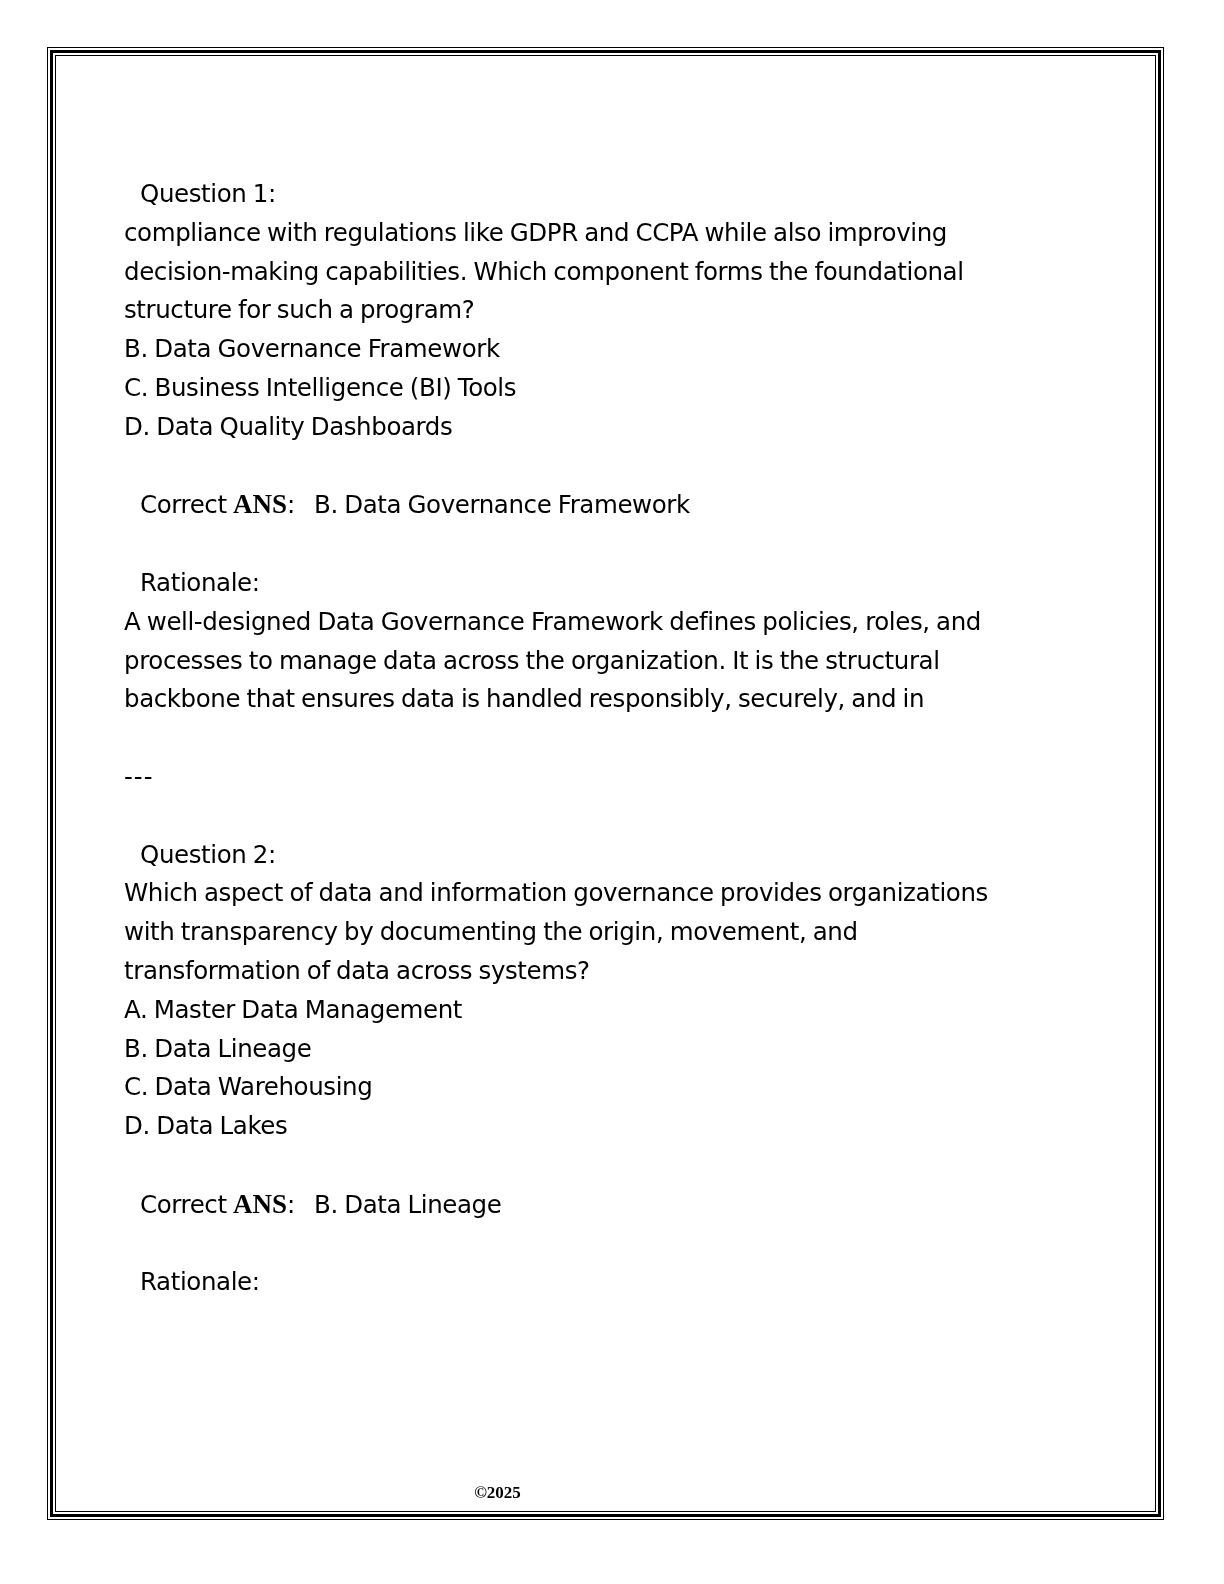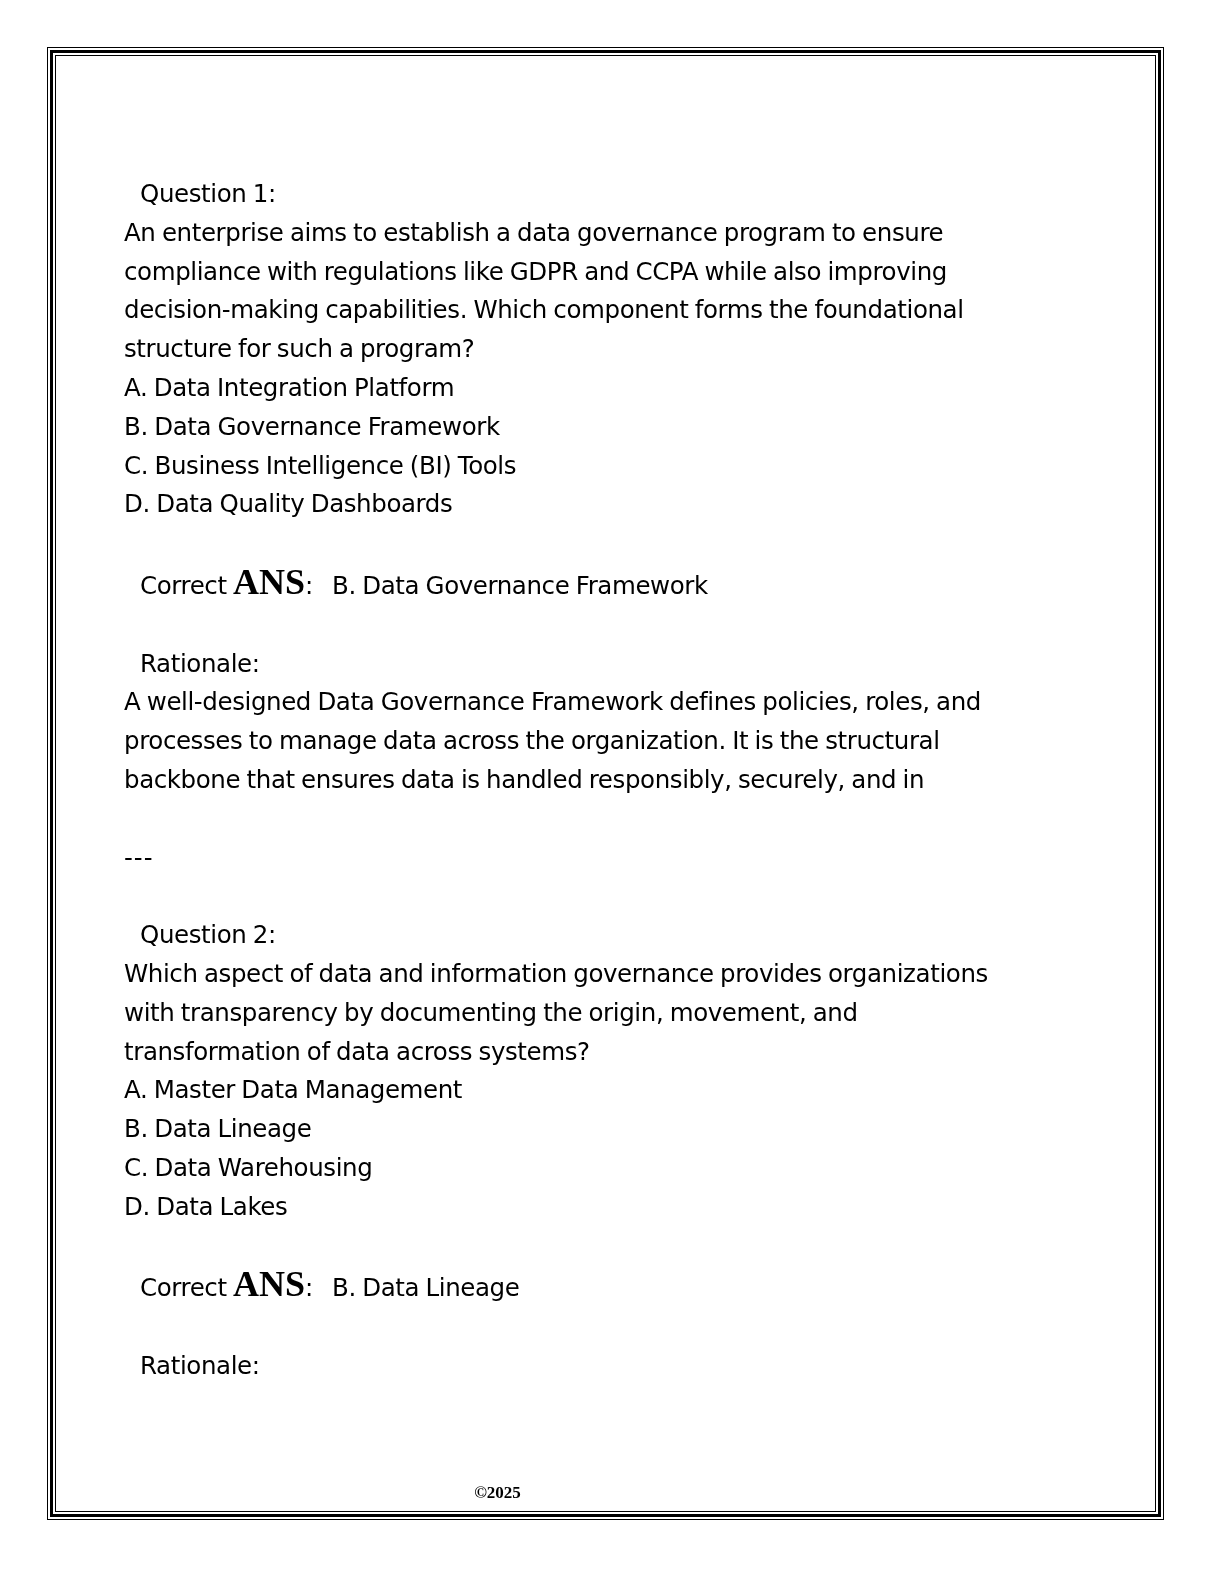--- a/index.html
+++ b/index.html
@@ -50,21 +50,21 @@
       line-height: 38.8px;
       letter-spacing: -0.4px;
       word-spacing: -1px;
     }
     .line { white-space: pre; display: block; }
     .heading { padding-left: 16px; }
     .blank { height: 38.8px; }
     .ans-label-bold {
       font-family: "Liberation Serif", "DejaVu Serif", serif;
       font-weight: bold;
-      font-size: 36px;
+      font-size: 27px;
       letter-spacing: 0;
     }
     .separator { letter-spacing: 1px; }
     .footer {
       position: absolute;
       left: 0;
       width: 995px;
       top: 1483px;
       text-align: center;
       font-family: "Liberation Serif", "DejaVu Serif", serif;
@@ -78,25 +78,23 @@
 <div class="frame-outer">
   <div class="frame-mid">
     <div class="frame-inner"></div>
   </div>
 </div>
 
 <div class="content">
 
   <section>
     <span class="line heading">Question 1:</span>
-    <span class="line">An enterprise aims to establish a data governance program to ensure</span>
     <span class="line">compliance with regulations like GDPR and CCPA while also improving</span>
     <span class="line">decision-making capabilities. Which component forms the foundational</span>
     <span class="line">structure for such a program?</span>
-    <span class="line">A. Data Integration Platform</span>
     <span class="line">B. Data Governance Framework</span>
     <span class="line">C. Business Intelligence (BI) Tools</span>
     <span class="line">D. Data Quality Dashboards</span>
     <div class="blank"></div>
     <span class="line heading"><span>Correct </span><span class="ans-label-bold">ANS</span><span>:</span><span>&nbsp;&nbsp;&nbsp;</span><span>B. Data Governance Framework</span></span>
     <div class="blank"></div>
     <span class="line heading">Rationale:</span>
     <span class="line">A well-designed Data Governance Framework defines policies, roles, and</span>
     <span class="line">processes to manage data across the organization. It is the structural</span>
     <span class="line">backbone that ensures data is handled responsibly, securely, and in</span>

